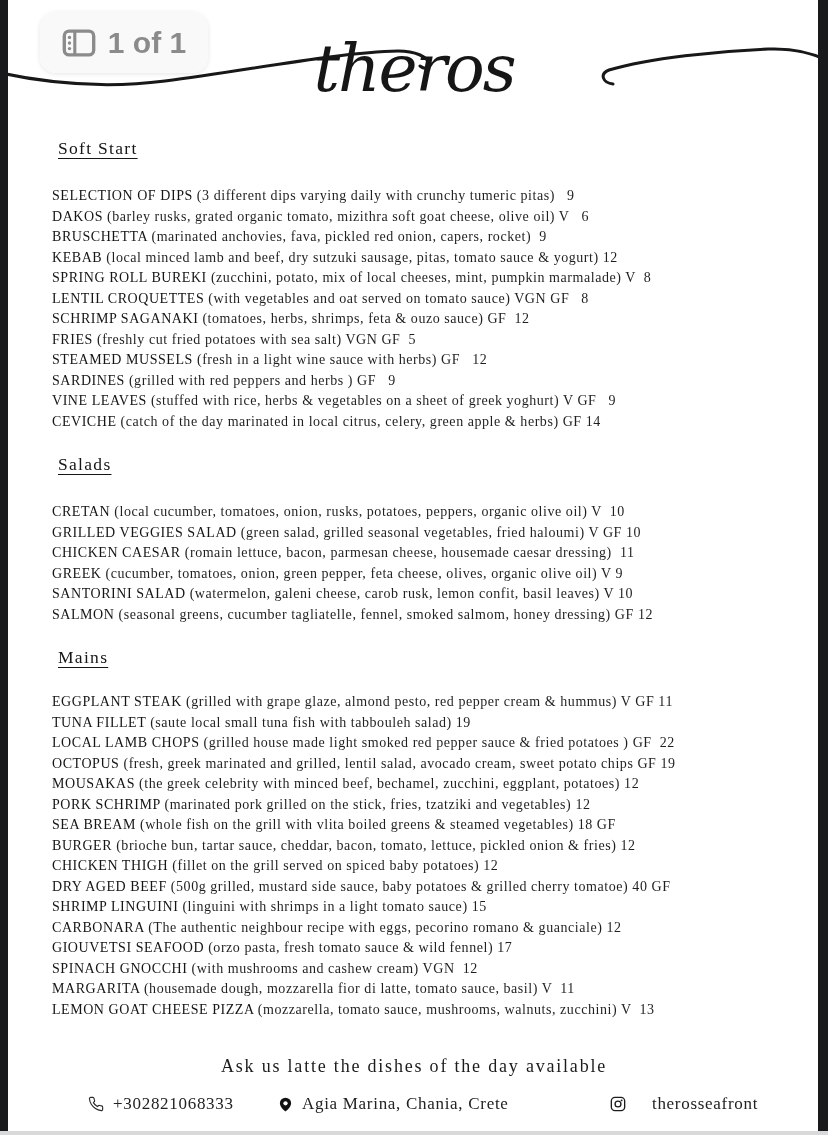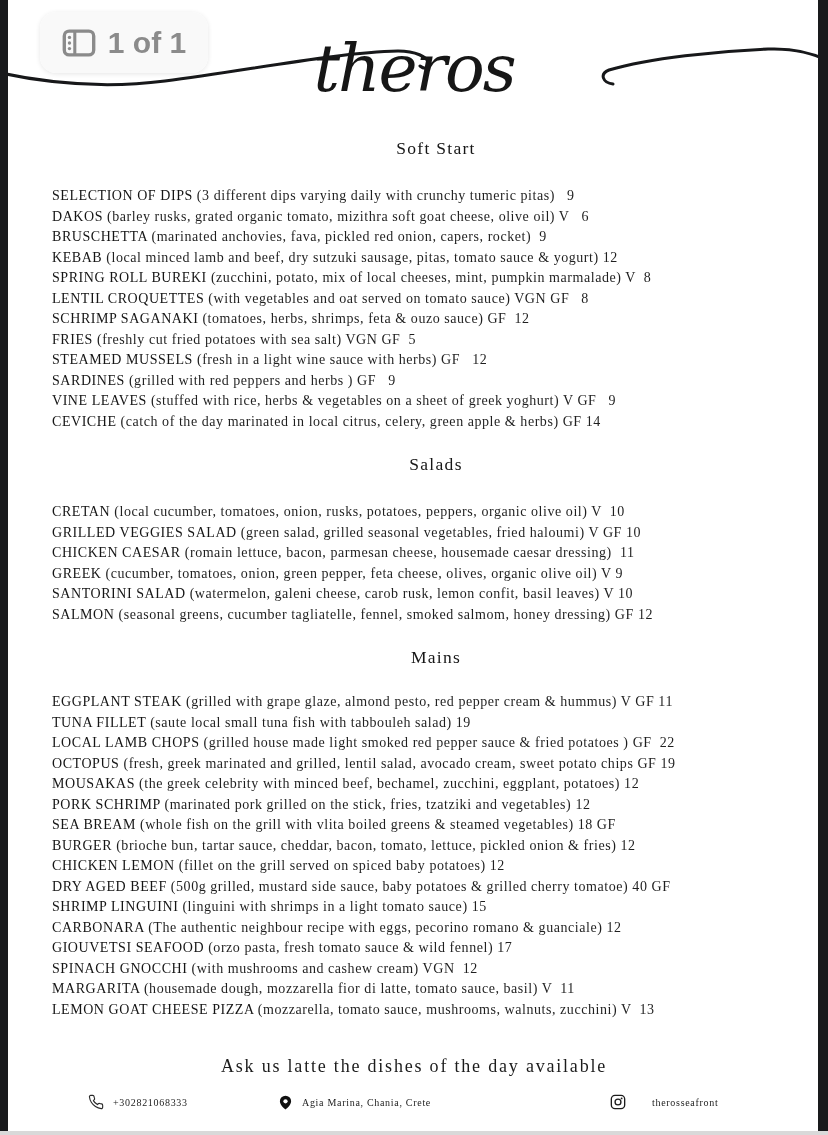--- a/index.html
+++ b/index.html
@@ -17,35 +17,35 @@
         font-family:"DejaVu Serif",serif;font-style:italic;font-weight:400;
         font-size:66px;letter-spacing:-2px;color:#161616;}
   .badge{position:absolute;left:40px;top:12px;width:168px;height:61px;border-radius:16px;
          background:rgba(249,249,249,0.95);box-shadow:0 1px 5px rgba(0,0,0,0.10);
          display:flex;align-items:center;justify-content:center;gap:12px;z-index:4;}
   .badge span{font-family:"Liberation Sans",sans-serif;font-size:30px;font-weight:600;color:#8b8b8b;}
 
   
   main{padding-left:52px;padding-right:14px;}
   .section h2{margin:0 0 0 6px;font-size:17.5px;font-weight:400;color:#161616;
-              letter-spacing:1.3px;text-underline-offset:4px;text-decoration-thickness:1px;text-align:center;}
+              letter-spacing:1.3px;text-decoration:underline;text-underline-offset:4px;text-decoration-thickness:1px;}
   .section .rows{margin-top:27px;}
   .section:nth-child(1){margin-top:8px;}
   .section:nth-child(2){margin-top:22px;}
   .section:nth-child(3){margin-top:22px;}
   .section:nth-child(3) .rows{margin-top:24px;}
   .row{font-size:14px;line-height:20.5px;letter-spacing:0.55px;white-space:pre-wrap;color:#1f1f1f;}
   .row .nm{color:#151515;}
 
   
   .ask{position:absolute;left:0;right:0;top:1056px;text-align:center;
        font-size:18px;letter-spacing:1.8px;color:#1c1c1c;}
   .contacts{position:absolute;left:0;right:0;top:1094px;height:26px;}
   .contact{position:absolute;display:flex;align-items:center;gap:9px;}
-  .contact span{font-size:10px;letter-spacing:0.7px;color:#222;}
+  .contact span{font-size:17px;letter-spacing:0.7px;color:#222;}
   .contact.c0{left:88px;}
   .contact.c1{left:278px;}
   .contact.c2{left:610px;gap:26px;}
   .contact svg{display:block;}
 </style>
 </head>
 <body>
 
 <div class="screen">
   <div class="edge left"></div>
@@ -103,21 +103,21 @@
         <h2>Mains</h2>
         <div class="rows">
           <div class="row"><span class="nm">EGGPLANT STEAK</span><span class="rest"> (grilled with grape glaze, almond pesto, red pepper cream &amp; hummus) V GF 11</span></div>
           <div class="row"><span class="nm">TUNA FILLET</span><span class="rest"> (saute local small tuna fish with tabbouleh salad) 19</span></div>
           <div class="row"><span class="nm">LOCAL LAMB CHOPS</span><span class="rest"> (grilled house made light smoked red pepper sauce &amp; fried potatoes ) GF  22</span></div>
           <div class="row"><span class="nm">OCTOPUS</span><span class="rest"> (fresh, greek marinated and grilled, lentil salad, avocado cream, sweet potato chips GF 19</span></div>
           <div class="row"><span class="nm">MOUSAKAS</span><span class="rest"> (the greek celebrity with minced beef, bechamel, zucchini, eggplant, potatoes) 12</span></div>
           <div class="row"><span class="nm">PORK SCHRIMP</span><span class="rest"> (marinated pork grilled on the stick, fries, tzatziki and vegetables) 12</span></div>
           <div class="row"><span class="nm">SEA BREAM</span><span class="rest"> (whole fish on the grill with vlita boiled greens &amp; steamed vegetables) 18 GF</span></div>
           <div class="row"><span class="nm">BURGER</span><span class="rest"> (brioche bun, tartar sauce, cheddar, bacon, tomato, lettuce, pickled onion &amp; fries) 12</span></div>
-          <div class="row"><span class="nm">CHICKEN LEMON</span><span class="rest"> (fillet on the grill served on spiced baby potatoes) 12</span></div>
+          <div class="row"><span class="nm">CHICKEN THIGH</span><span class="rest"> (fillet on the grill served on spiced baby potatoes) 12</span></div>
           <div class="row"><span class="nm">DRY AGED BEEF</span><span class="rest"> (500g grilled, mustard side sauce, baby potatoes &amp; grilled cherry tomatoe) 40 GF</span></div>
           <div class="row"><span class="nm">SHRIMP LINGUINI</span><span class="rest"> (linguini with shrimps in a light tomato sauce) 15</span></div>
           <div class="row"><span class="nm">CARBONARA</span><span class="rest"> (The authentic neighbour recipe with eggs, pecorino romano &amp; guanciale) 12</span></div>
           <div class="row"><span class="nm">GIOUVETSI SEAFOOD</span><span class="rest"> (orzo pasta, fresh tomato sauce &amp; wild fennel) 17</span></div>
           <div class="row"><span class="nm">SPINACH GNOCCHI</span><span class="rest"> (with mushrooms and cashew cream) VGN  12</span></div>
           <div class="row"><span class="nm">MARGARITA</span><span class="rest"> (housemade dough, mozzarella fior di latte, tomato sauce, basil) V  11</span></div>
           <div class="row"><span class="nm">LEMON GOAT CHEESE PIZZA</span><span class="rest"> (mozzarella, tomato sauce, mushrooms, walnuts, zucchini) V  13</span></div>
         </div>
       </section>
     </main>

